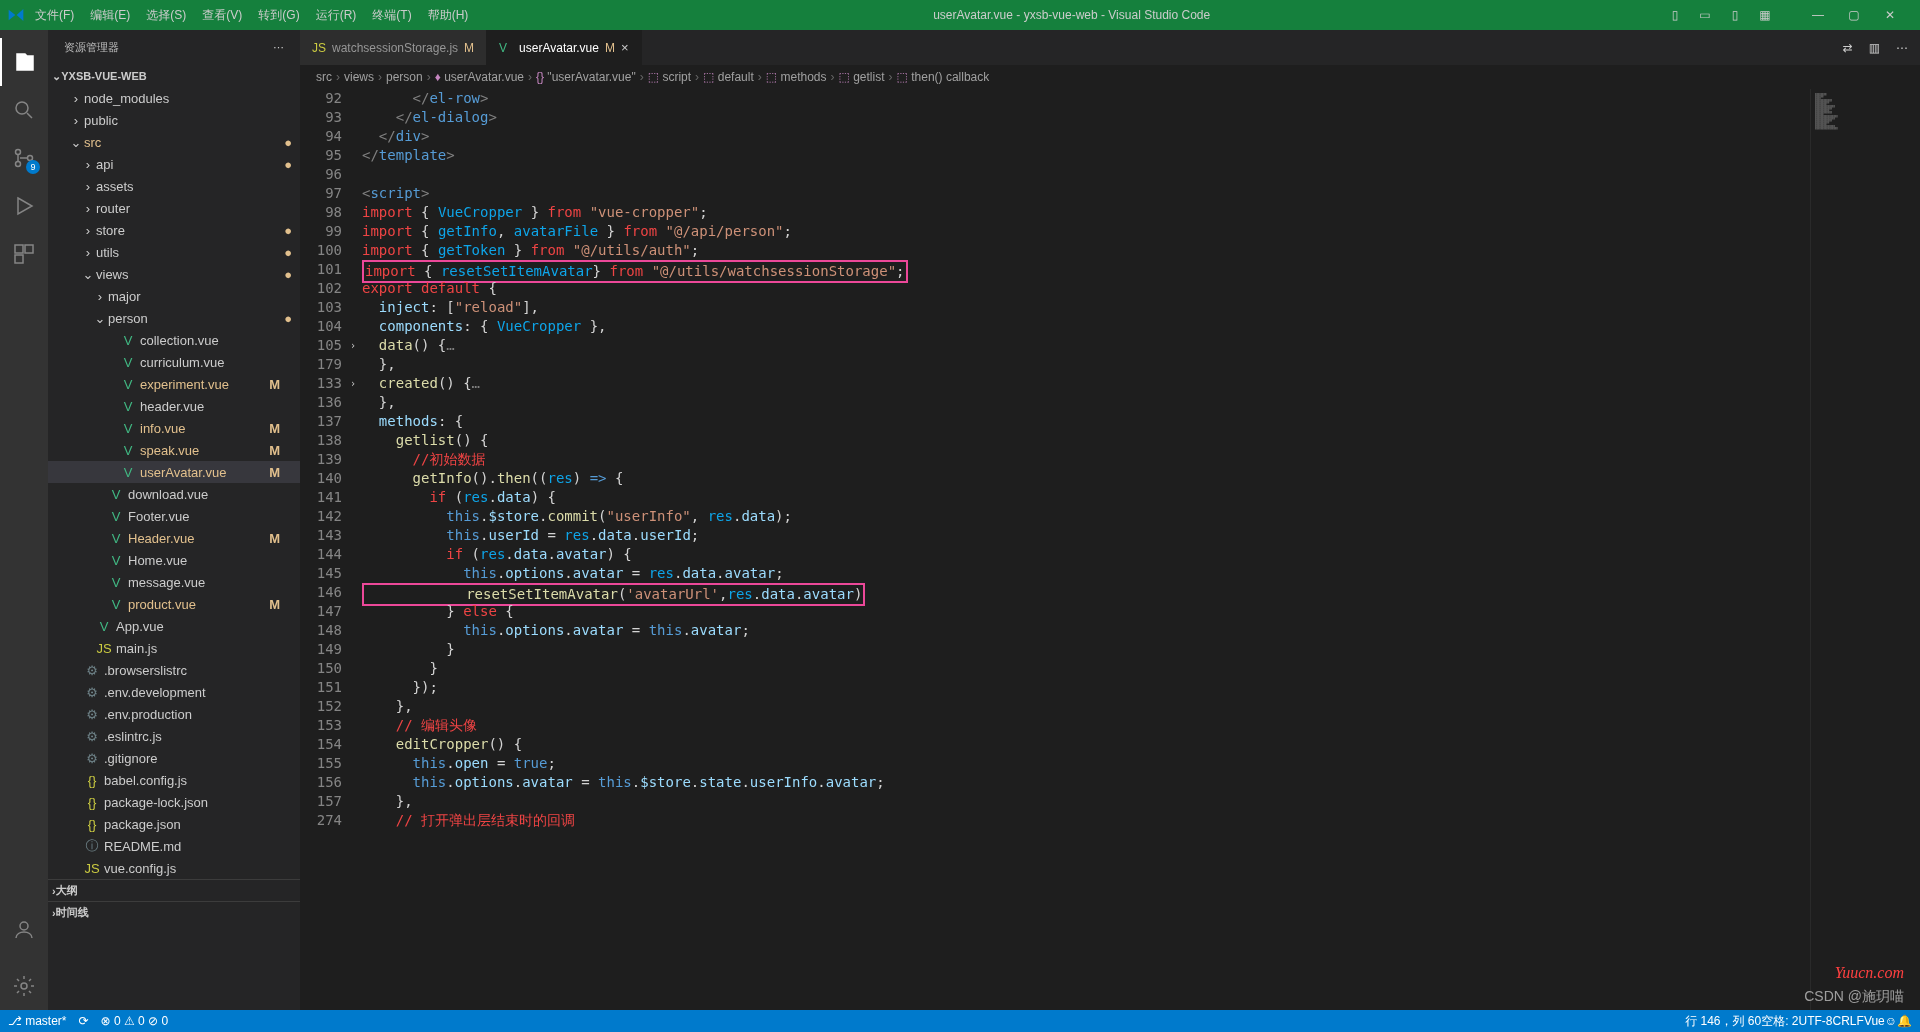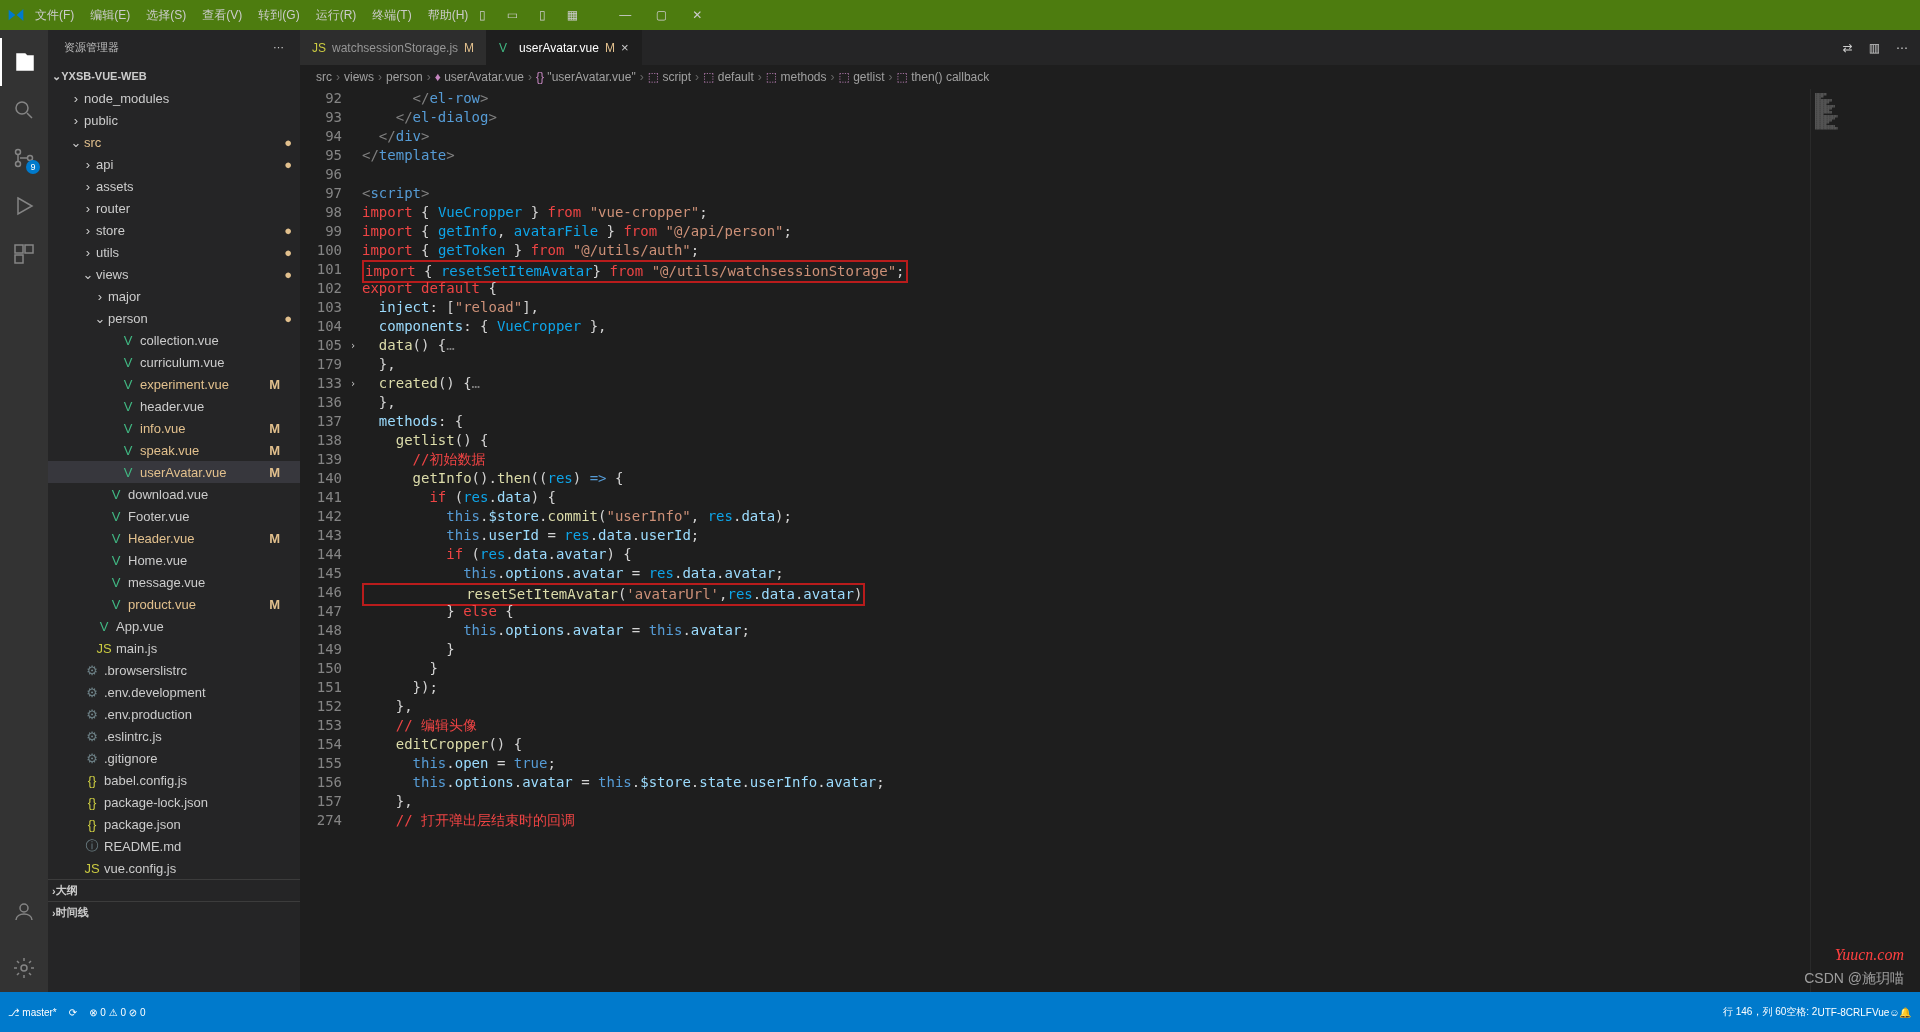--- a/index.html
+++ b/index.html
@@ -1,20 +1,20 @@
 <!DOCTYPE html>
 <html><head>
 <meta charset="utf-8">
 <style>
 * { margin: 0; padding: 0; box-sizing: border-box; }
 body { font-family: "Segoe UI", "Microsoft YaHei", sans-serif; font-size: 12px; background: #1e1e1e; color: #cccccc; overflow: hidden; }
 .app { display: flex; flex-direction: column; width: 1920px; height: 1032px; }
 
 
-.titlebar { height: 30px; background: #4d7c0f; display: flex; align-items: center; padding: 0 8px; }
+.titlebar { height: 30px; background: #15803d; display: flex; align-items: center; padding: 0 8px; }
 .titlebar .vscode-icon { width: 16px; height: 16px; margin-right: 4px; }
 .menu-items { display: flex; gap: 2px; }
 .menu-item { padding: 4px 7px; color: #cccccc; cursor: pointer; }
 .title-center { flex: 1; text-align: center; color: #cccccc; }
 .title-right { display: flex; gap: 16px; align-items: center; padding-right: 4px; }
 .title-right .icon { width: 14px; height: 14px; display: flex; align-items: center; justify-content: center; }
 .win-controls { display: flex; gap: 0; margin-left: 12px; }
 .win-btn { width: 36px; height: 28px; display: flex; align-items: center; justify-content: center; color: #cccccc; }
 
 
@@ -57,40 +57,40 @@
 .breadcrumb { height: 24px; display: flex; align-items: center; padding: 0 16px; font-size: 12px; color: #a0a0a0; gap: 4px; }
 .breadcrumb .sep { color: #666; }
 .breadcrumb .bc-icon { color: #c586c0; }
 
 .code-area { flex: 1; display: flex; overflow: hidden; position: relative; }
 .gutter { width: 62px; text-align: right; padding-right: 20px; color: #858585; font-family: Consolas, monospace; font-size: 14px; line-height: 19px; padding-top: 0; user-select: none; }
 .gutter .ln { height: 19px; position: relative; }
 .gutter .fold { position: absolute; right: -14px; color: #cccccc; font-size: 10px; cursor: pointer; }
 .code { flex: 1; font-family: Consolas, monospace; font-size: 14px; line-height: 19px; white-space: pre; }
 .code .line { height: 19px; }
-.code .highlight-box { border: 2px solid #b91c1c; display: inline-block; padding: 0 1px; }
+.code .highlight-box { border: 2px solid #ec4899; display: inline-block; padding: 0 1px; }
 
 
 .c-kw { color: #ef4444; }
 .c-str { color: #ce9178; }
 .c-fn { color: #dcdcaa; }
 .c-var { color: #0ea5e9; }
 .c-tag { color: #808080; }
 .c-tagname { color: #569cd6; }
 .c-comment { color: #ef4444; }
 .c-pn { color: #d4d4d4; }
 .c-this { color: #569cd6; }
 .c-prop { color: #9cdcfe; }
 .c-name { color: #569cd6; }
 
 .minimap { width: 110px; background: #1e1e1e; border-left: 1px solid #2a2a2a; position: relative; }
 .minimap-content { padding: 4px; opacity: 0.5; font-size: 2px; line-height: 2px; color: #888; }
 
 
-.statusbar { height: 40px; background: #007acc; display: flex; align-items: center; color: #ffffff; font-size: 10px; padding: 0 8px; gap: 12px; }
+.statusbar { height: 22px; background: #007acc; display: flex; align-items: center; color: #ffffff; font-size: 12px; padding: 0 8px; gap: 12px; }
 .statusbar .sb-right { margin-left: auto; display: flex; gap: 0; align-items: center; }
 .watermark { position: absolute; right: 16px; bottom: 28px; color: #ff4040; font-size: 16px; font-style: italic; font-family: serif; }
 .csdn { position: absolute; right: 16px; bottom: 4px; color: #d4d4d4; font-size: 14px; opacity: 0.7; text-align: right; }
 
 svg { display: block; }
 </style>
 </head>
 <body>
 
 <div class="app">
@@ -102,20 +102,21 @@
     <div class="menu-items" id="menu-bar">
         <div class="menu-item">文件(F)</div>
         <div class="menu-item">编辑(E)</div>
         <div class="menu-item">选择(S)</div>
         <div class="menu-item">查看(V)</div>
         <div class="menu-item">转到(G)</div>
         <div class="menu-item">运行(R)</div>
         <div class="menu-item">终端(T)</div>
         <div class="menu-item">帮助(H)</div>
       </div>
+    <div class="title-center">userAvatar.vue - yxsb-vue-web - Visual Studio Code</div>
     <div class="title-right">
       <span class="icon">▯</span>
       <span class="icon">▭</span>
       <span class="icon">▯</span>
       <span class="icon">▦</span>
       <div class="win-controls">
         <div class="win-btn">—</div>
         <div class="win-btn">▢</div>
         <div class="win-btn">✕</div>
       </div>

